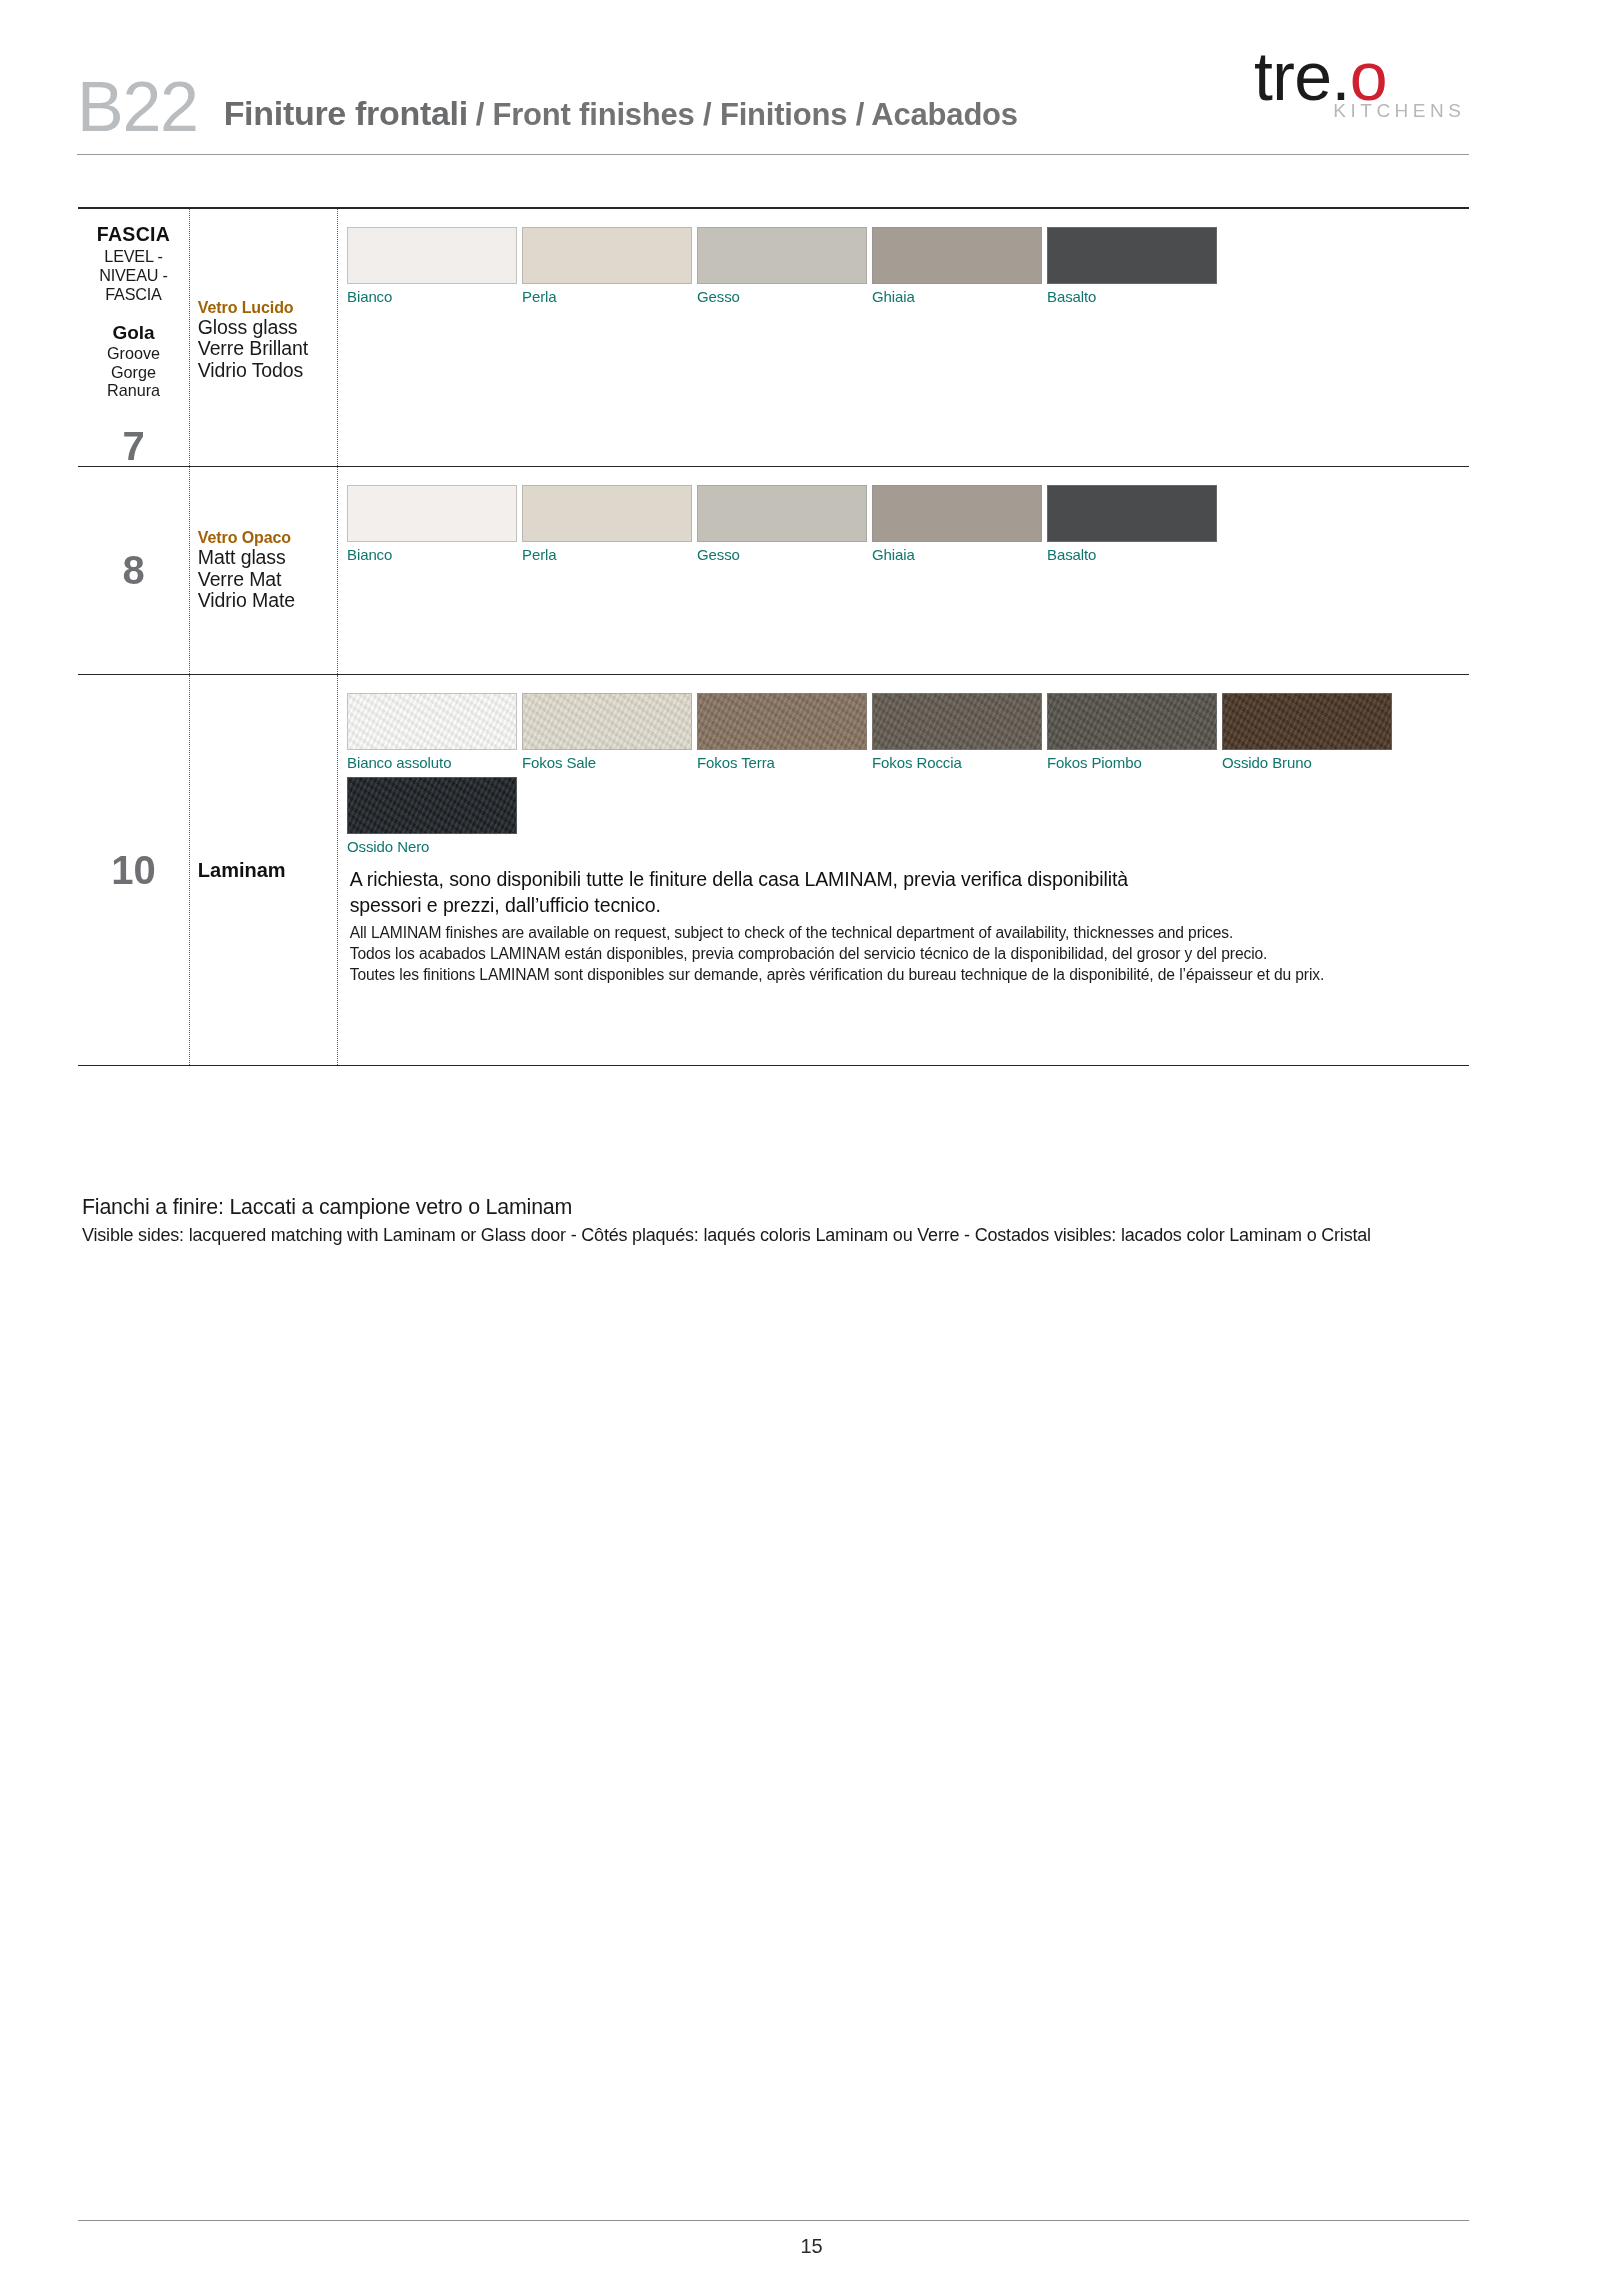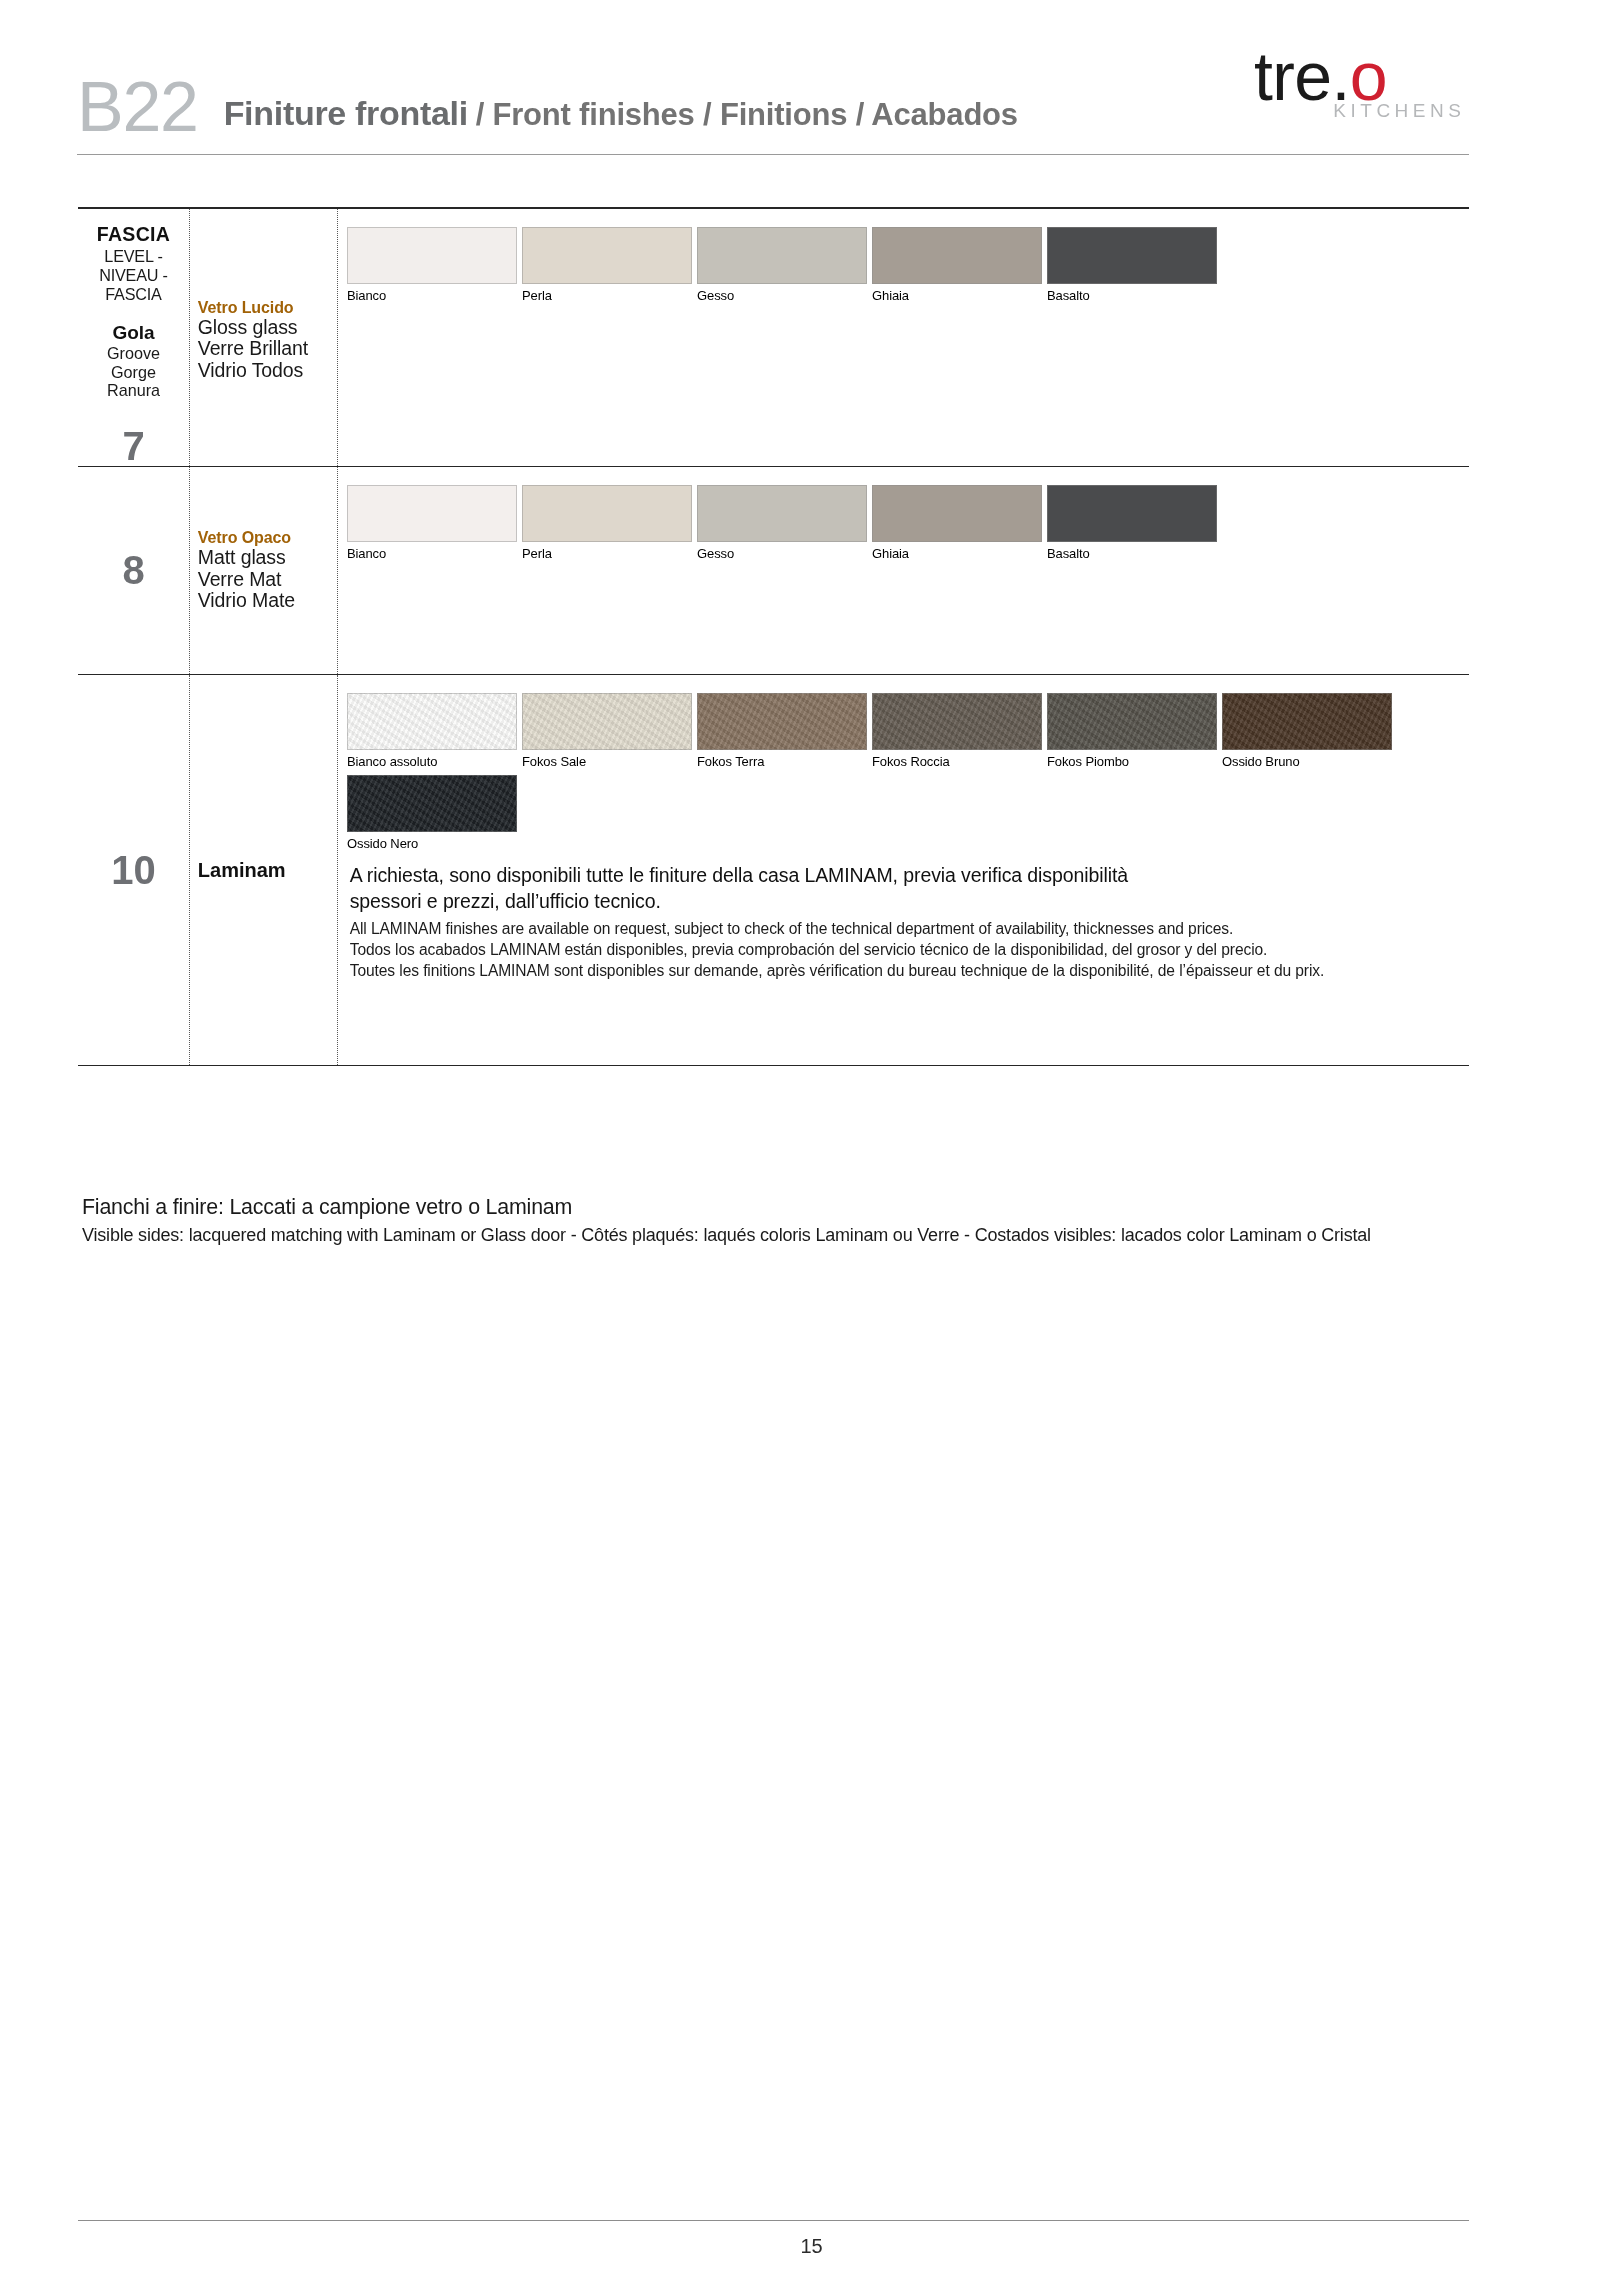--- a/index.html
+++ b/index.html
@@ -226,22 +226,22 @@
     width: 175px;
     margin-bottom: 5.2px;
   }
   .swatch-box {
     width: 170px;
     height: 57px;
     border: 0.6px solid rgba(140,140,140,0.45);
     box-sizing: border-box;
   }
   .swatch-label {
-    font-size: 13px;
-    color: #000000;
+    font-size: 15px;
+    color: #0f766e;
     margin-top: 4.5px;
     letter-spacing: -0.1px;
   }
 
   
   .laminam-note {
     padding: 6.5px 19.5px 17px 11.7px;
     max-width: 1066px;
   }
   .note-it {

